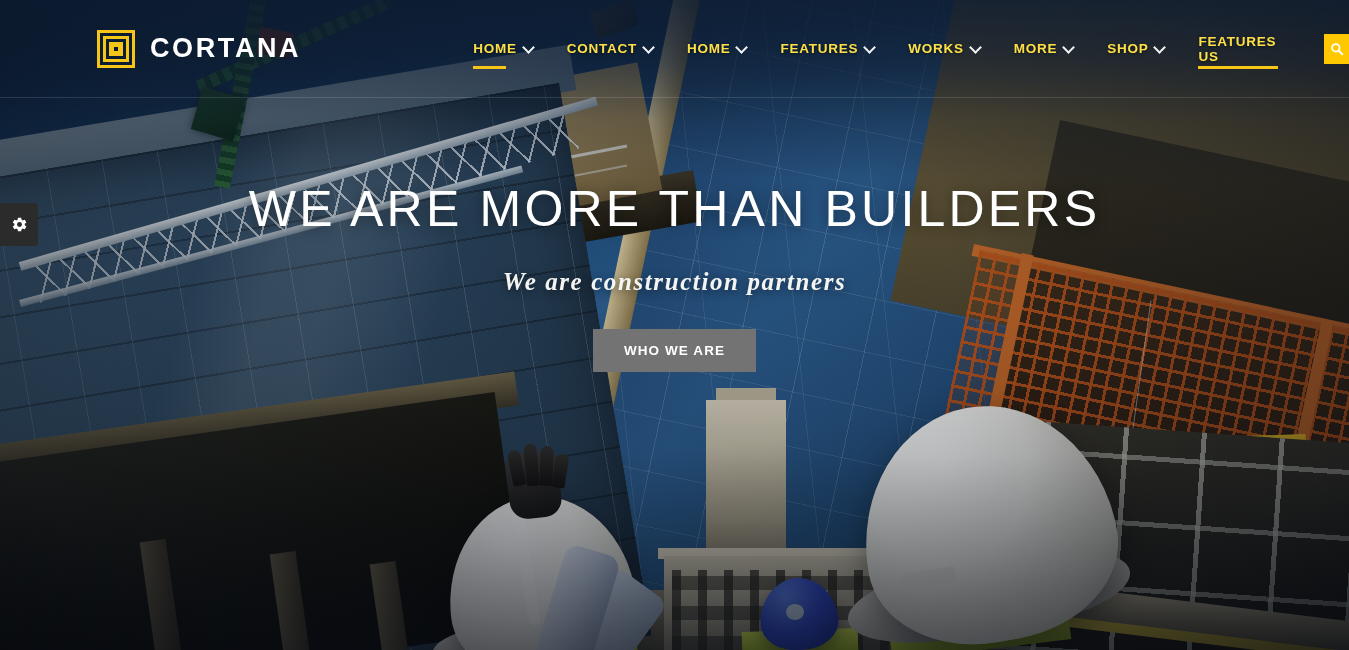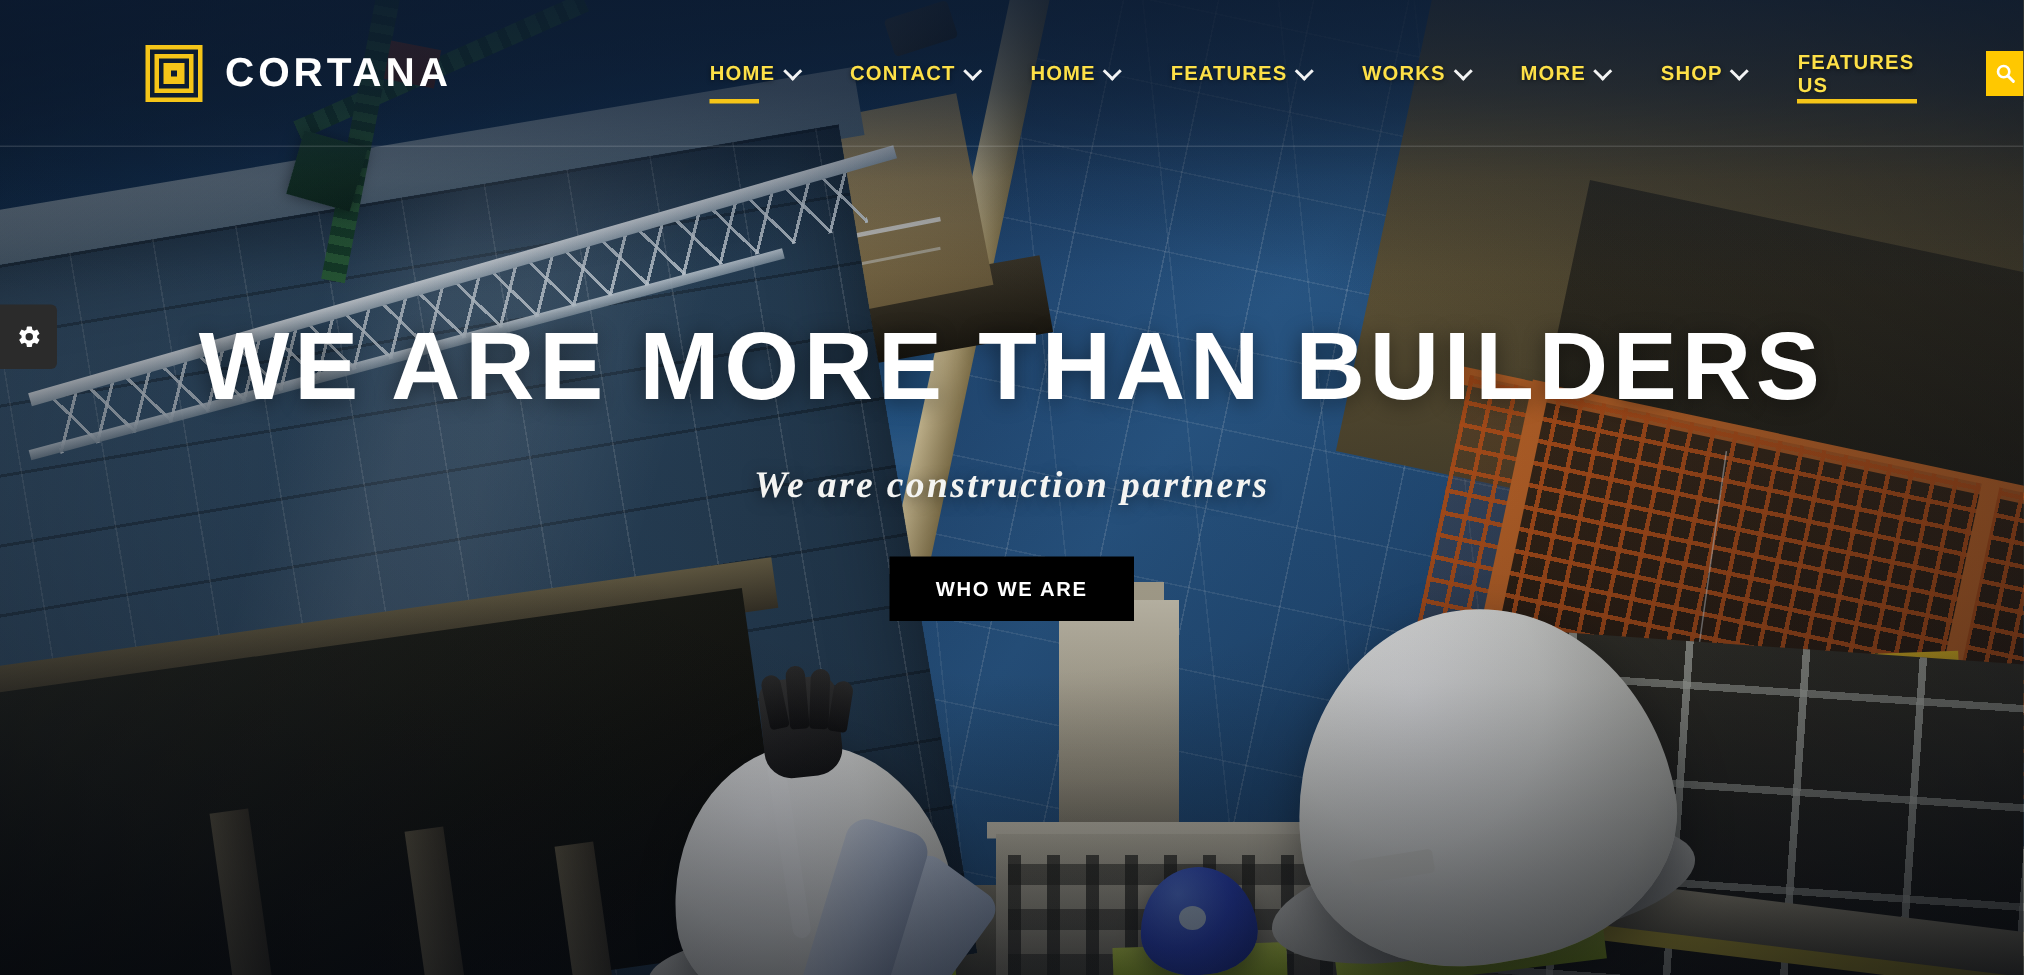--- a/index.html
+++ b/index.html
@@ -432,37 +432,37 @@
     cursor:pointer;
   }
 
   
   .hero {
     position:absolute; left:0; top:92px; width:1349px; height:558px; z-index:30;
     display:flex; flex-direction:column; align-items:center;
     pointer-events:none;
   }
   .hero-title {
-    margin-top:120px;
-    color:#ffffff; font-size:64px; font-weight:bold;
+    margin-top:92px;
+    color:#ffffff; font-size:50px; font-weight:normal;
     letter-spacing:3.2px; line-height:1;
     text-shadow:0 2px 14px rgba(0,0,0,.45);
     white-space:nowrap;
     font-stretch:condensed;
   }
   .hero-sub {
     margin-top:34px;
     color:#f4f4f2; font-size:25px; font-style:italic; font-weight:bold;
     font-family:"Liberation Serif", serif;
     letter-spacing:1.6px;
     text-shadow:0 2px 10px rgba(0,0,0,.5);
   }
   .hero-cta {
     margin-top:33px; pointer-events:auto;
-    width:163px; height:43px; background:#000000;
+    width:163px; height:43px; background:#737373;
     display:flex; align-items:center; justify-content:center;
     color:#ffffff; font-size:13.5px; font-weight:bold; letter-spacing:1.1px;
     border:none; cursor:pointer;
   }
 </style>
 </head>
 <body>
 
 <div id="stage">
 

